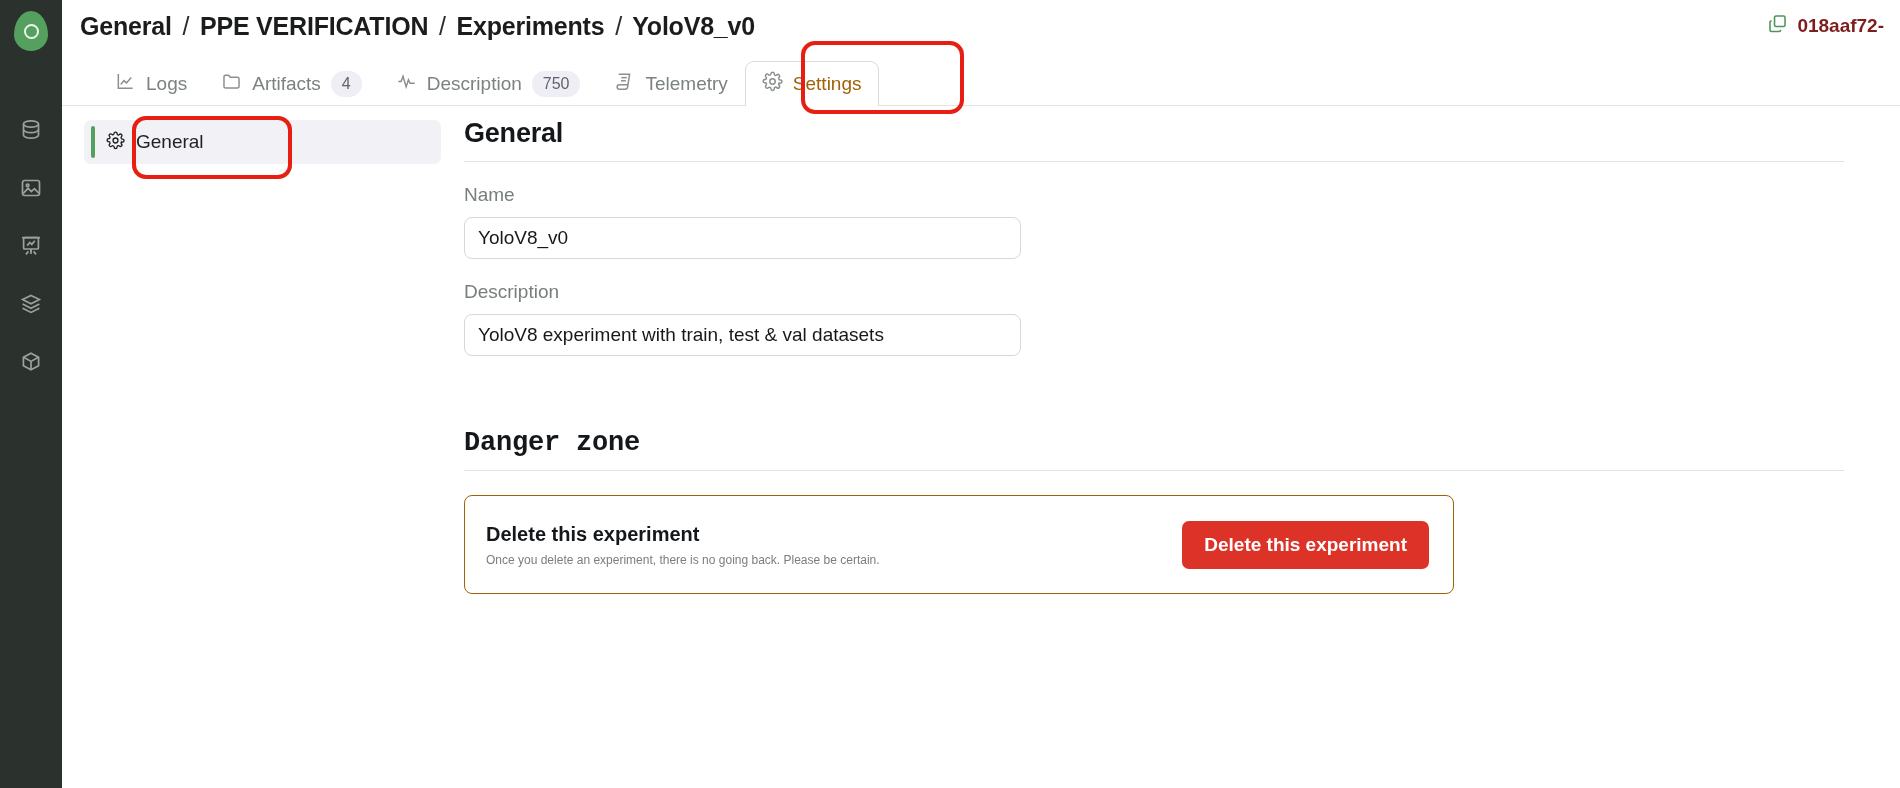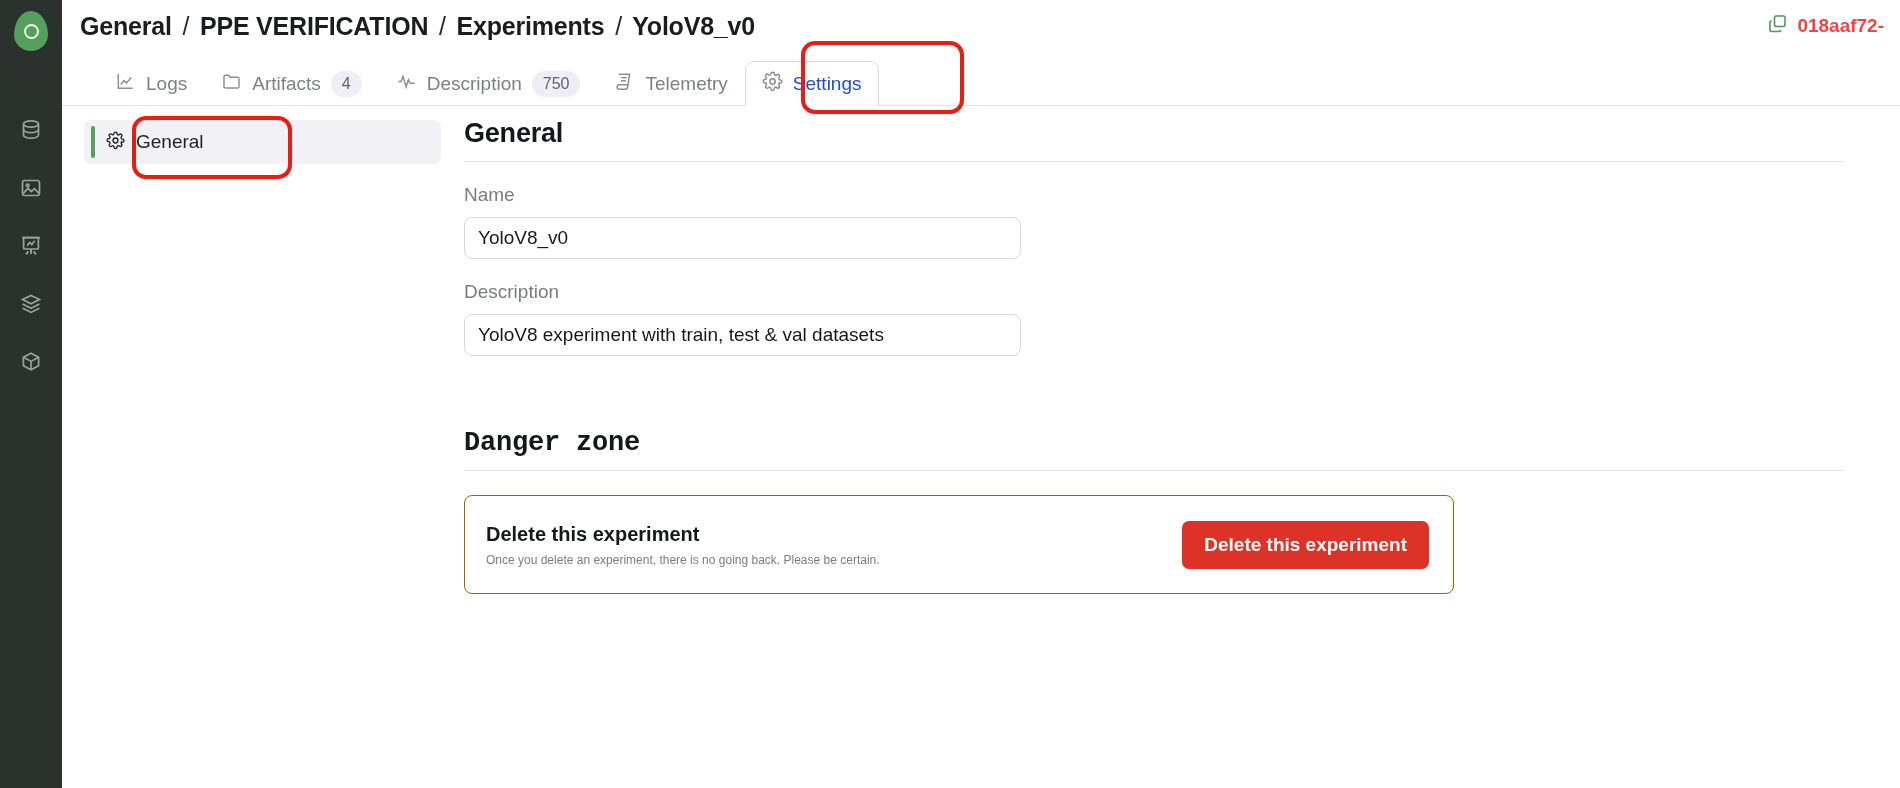--- a/index.html
+++ b/index.html
@@ -45,21 +45,21 @@
     height: 52px; display: flex; align-items: center; justify-content: space-between;
     padding: 0 16px 0 18px;
   }
   .breadcrumb {
     font-size: 25px; font-weight: 700; color: #1b1d1c; white-space: nowrap;
     letter-spacing: -0.2px;
   }
   .breadcrumb .sep { font-weight: 400; color: #2a2c2b; margin: 0 4px; }
   .expid {
     display: flex; align-items: center; gap: 9px;
-    color: #ef4444; font-weight: 700; font-size: 19px; white-space: nowrap;
+    color: #7f1d1d; font-weight: 700; font-size: 19px; white-space: nowrap;
   }
   .expid svg { stroke: #4e9657; fill: none; stroke-width: 1.8; }
 
   
   .tabbar {
     height: 54px; display: flex; align-items: flex-end;
     padding-left: 36px; position: relative;
   }
   .tabbar::after {
     content: ""; position: absolute; left: 0; right: 0; bottom: 0;
@@ -67,21 +67,21 @@
   }
   .tab {
     display: flex; align-items: center; gap: 10px;
     height: 45px; padding: 0 16px;
     font-size: 19px; color: #7b8280; cursor: pointer;
     position: relative; z-index: 2;
     border: 1px solid transparent; border-bottom: none;
     border-radius: 9px 9px 0 0;
   }
   .tab.active {
-    background: #ffffff; border-color: #d9dcdb; color: #1d4ed8;
+    background: #ffffff; border-color: #d9dcdb; color: #a16207;
   }
   .tab.active::after {
     content: ""; position: absolute; left: 0; right: 0; bottom: -1px;
     height: 2px; background: #ffffff;
   }
   .tab svg { stroke: #8a908e; fill: none; stroke-width: 1.7; }
   .badge {
     background: #eeeef4; color: #5f6470;
     border-radius: 999px; padding: 3px 11px;
     font-size: 16px; line-height: 1.2;

